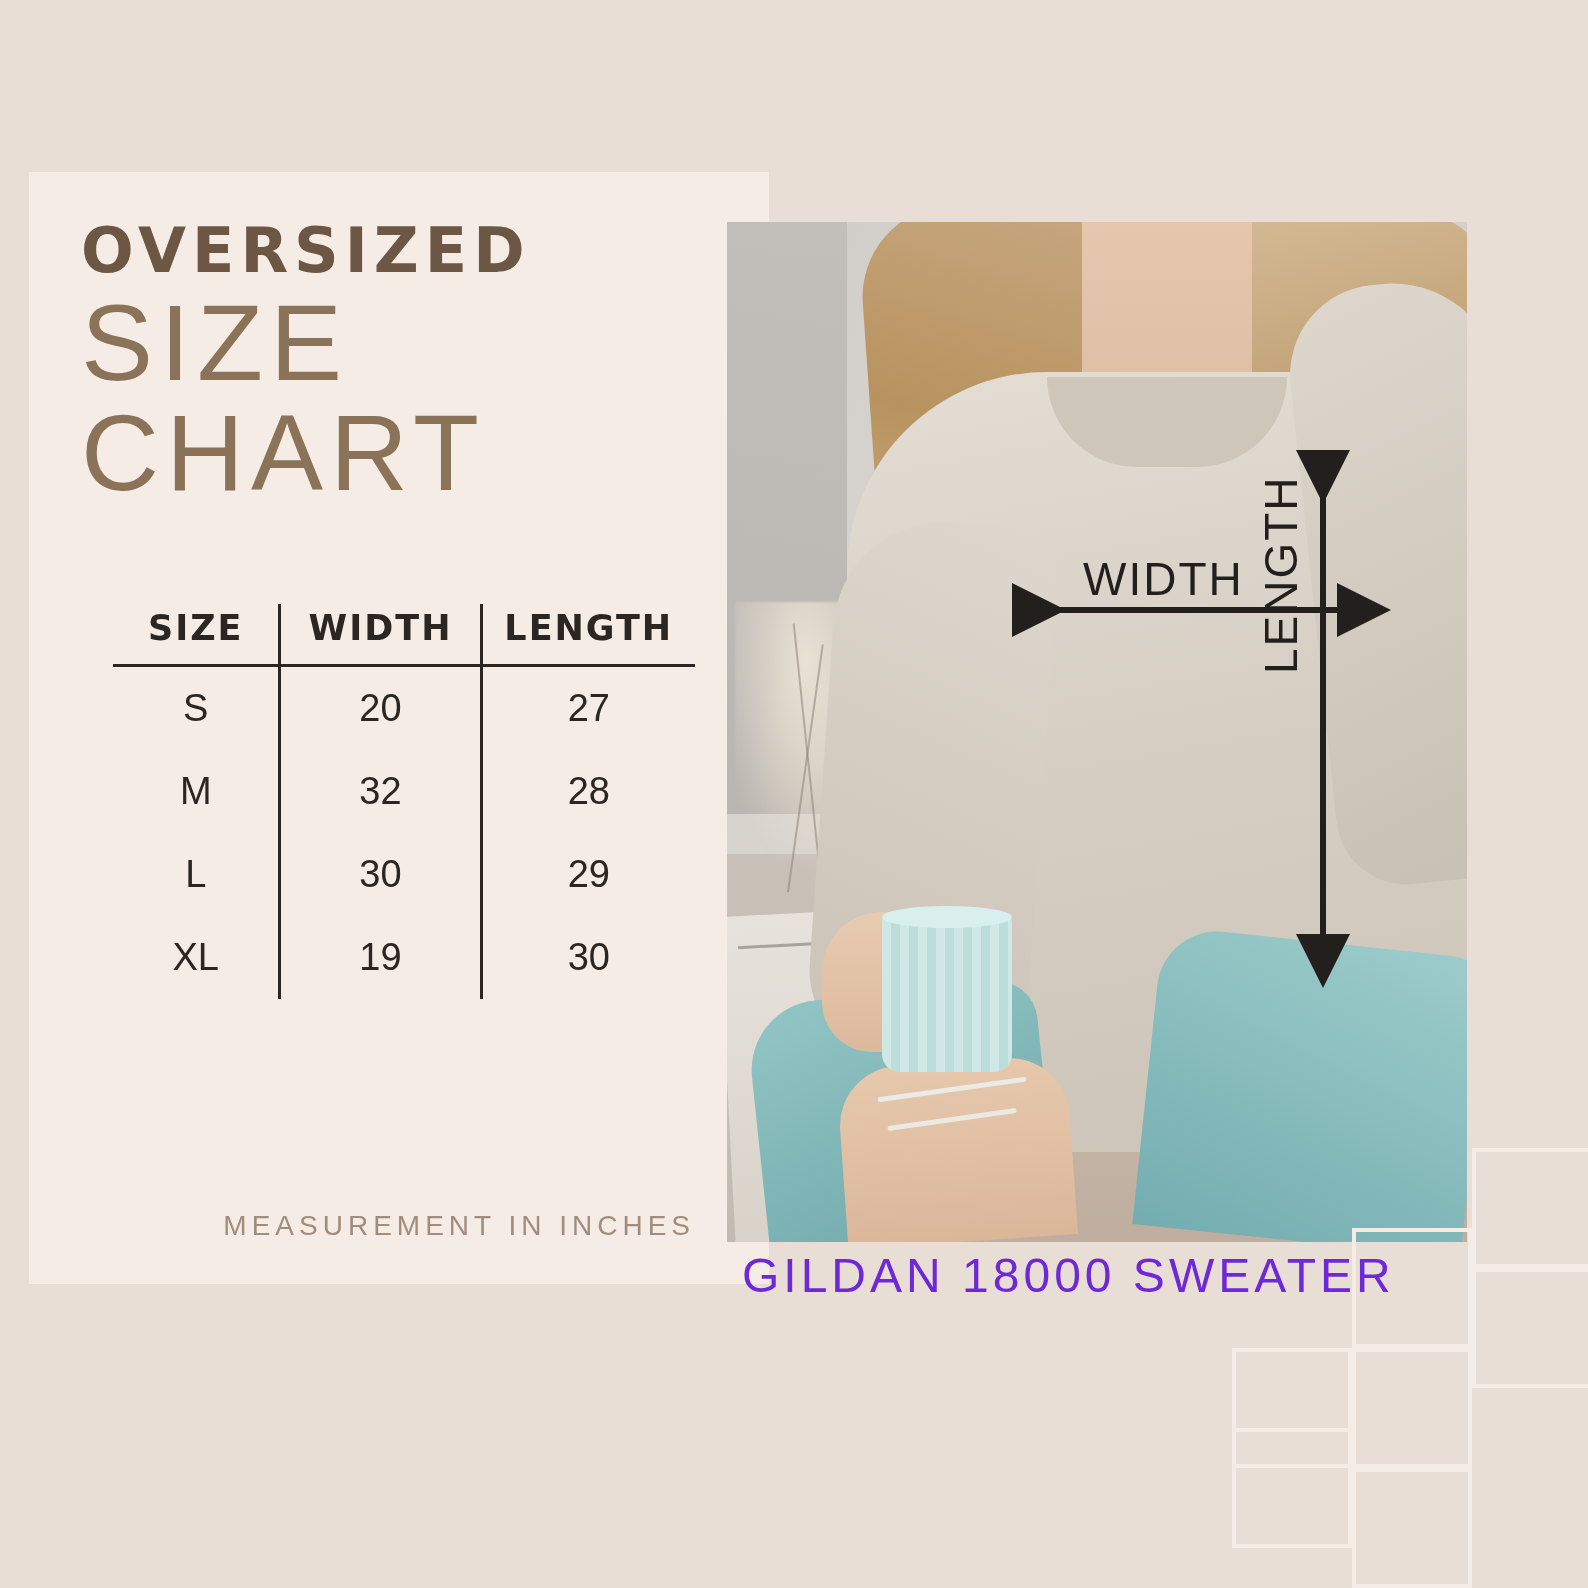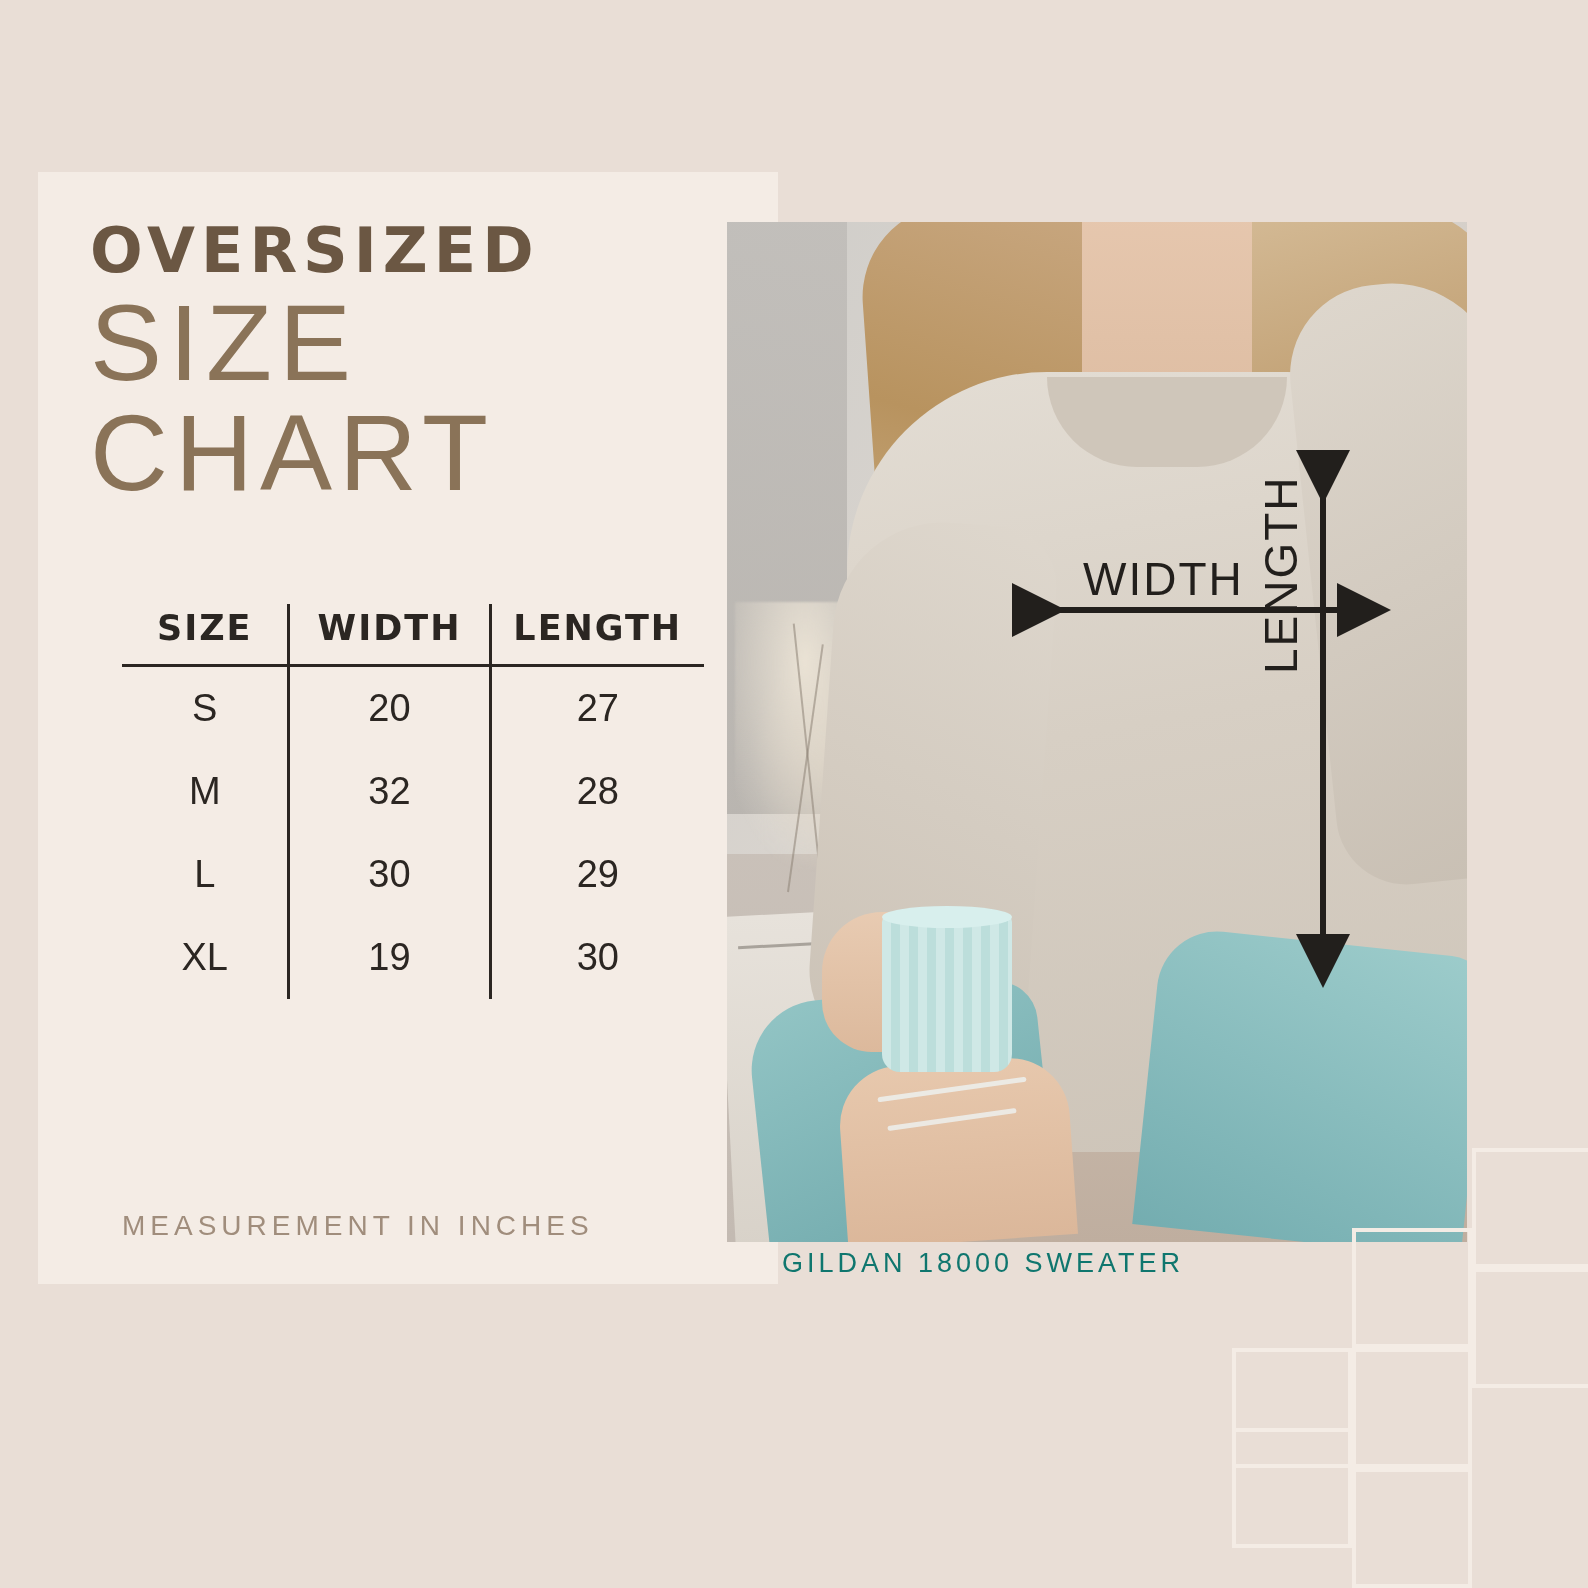--- a/index.html
+++ b/index.html
@@ -16,21 +16,21 @@
   .poster {
     position: relative;
     width: 1588px;
     height: 1588px;
     background: #e9ded6;
   }
 
   
   .left-card {
     position: absolute;
-    left: 38px;
+    left: 29px;
     top: 172px;
     width: 740px;
     height: 1112px;
     background: #f4ece5;
   }
   .heading-block {
     position: absolute;
     left: 52px;
     top: 48px;
     width: 660px;
@@ -90,21 +90,21 @@
   .size-table th.col-length, .size-table td.col-length { width: 214px; }
   .size-table tbody tr:last-child td.col-width {
     
   }
 
   .measure-note {
     position: absolute;
     left: 84px;
     top: 1038px;
     width: 582px;
-    text-align: left;
+    text-align: right;
     font-family: "Liberation Sans", sans-serif;
     font-weight: 300;
     font-size: 28px;
     letter-spacing: 5px;
     color: #a08d7c;
   }
   .order-note {
     position: absolute;
     left: 70px;
     top: 1090px;
@@ -293,24 +293,23 @@
     transform-origin: left top;
   }
 
   
   .photo-caption {
     position: absolute;
     left: 742px;
     top: 1248px;
     font-family: "Liberation Sans", sans-serif;
     font-weight: 400;
-    font-size: 27px;
+    font-size: 48px;
     letter-spacing: 4px;
-    color: #0f766e;
-    margin-left: 40px;
+    color: #6d28d9;
   }
 
   
   .squares { position: absolute; right: 0; bottom: 0; width: 420px; height: 440px; }
   .sq {
     position: absolute;
     border: 4px solid #f4ece5;
     box-sizing: border-box;
   }
 

